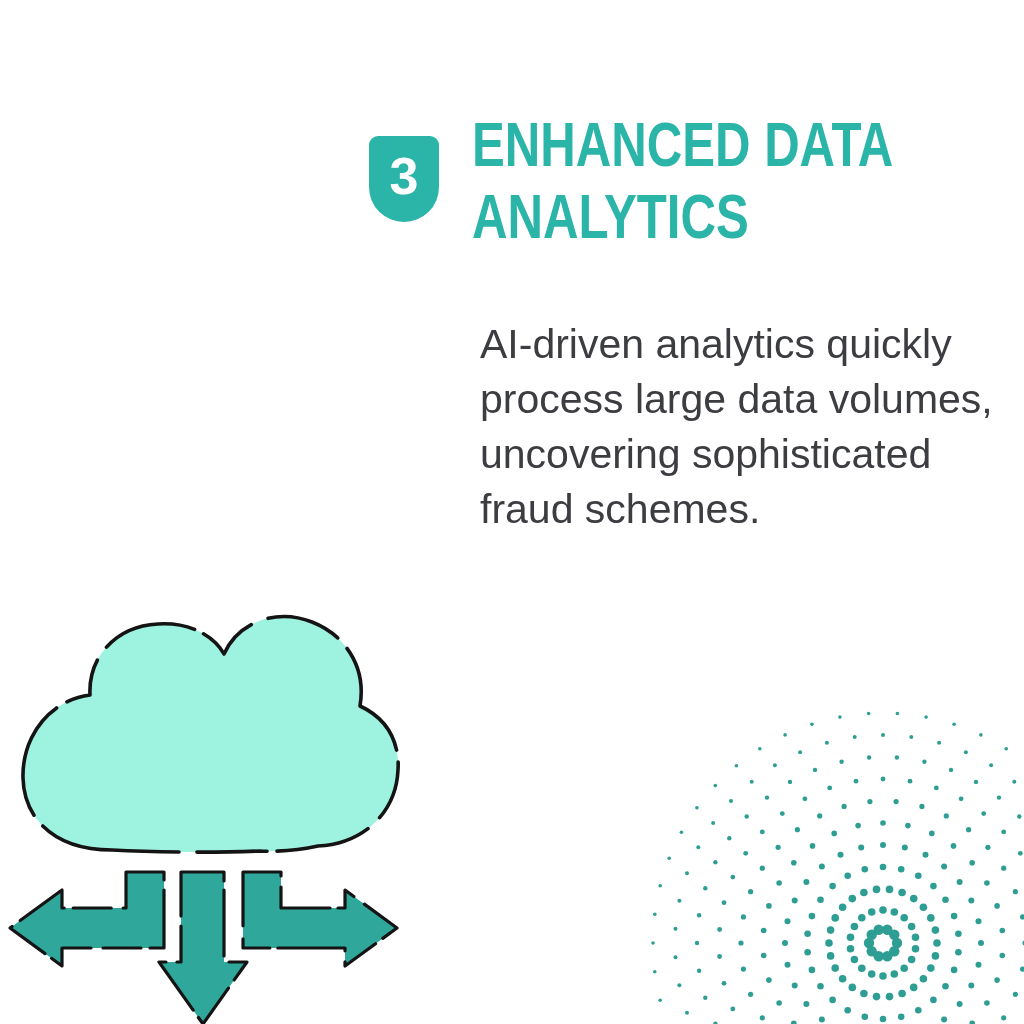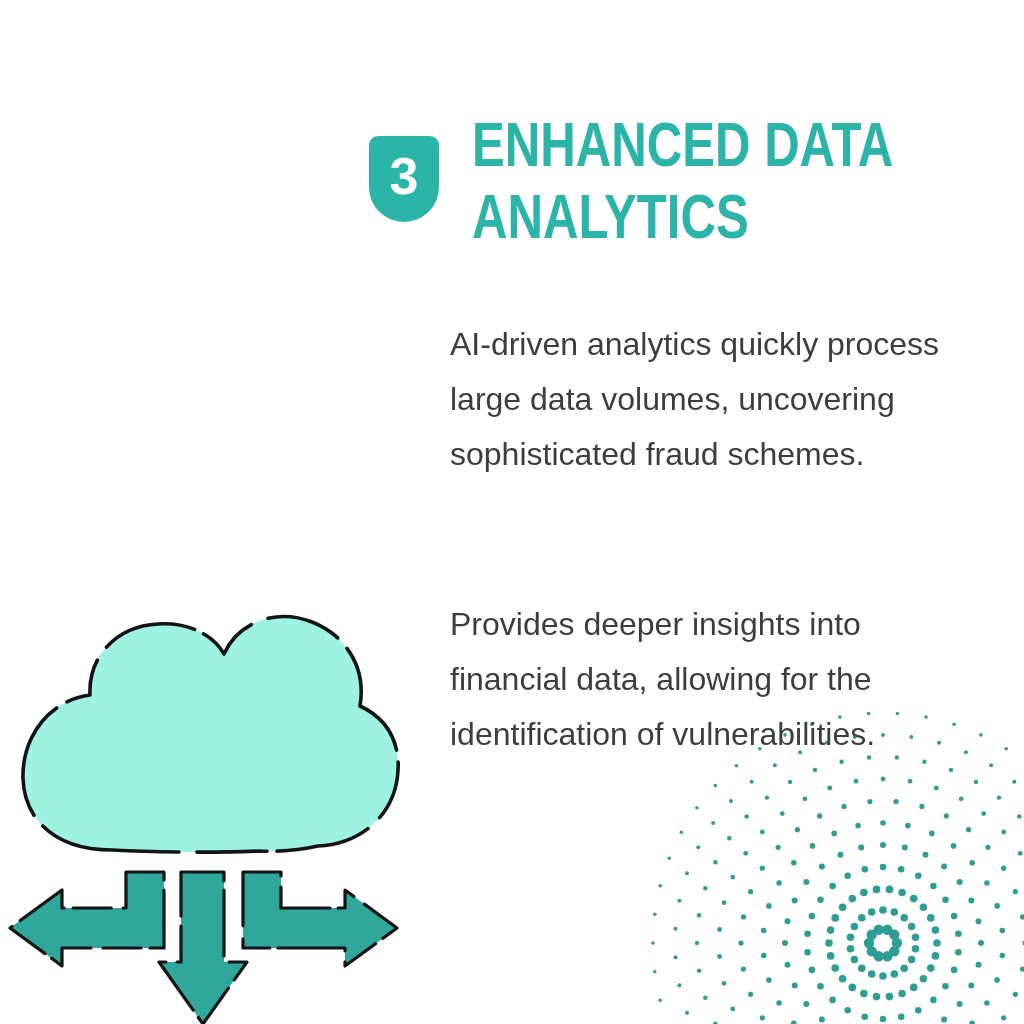--- a/index.html
+++ b/index.html
@@ -43,24 +43,24 @@
     letter-spacing: 0px;
     transform: scaleX(0.78);
     transform-origin: left top;
     white-space: nowrap;
   }
   .heading span { display: block; }
 
   
   .para {
     position: absolute;
-    left: 450px;
+    left: 480px;
     width: 518px;
     color: #3c3d41;
-    font-size: 32px;
+    font-size: 41px;
     line-height: 55px;
     font-weight: normal;
   }
   .para.p1 { top: 317px; }
   .para.p2 { top: 597px; }
 
   
   .cloud-illustration {
     position: absolute;
     left: 0px; top: 600px;
@@ -314,21 +314,20 @@
   <div class="badge">
     <div class="num">3</div>
   </div>
 
   <h1 class="heading" style="margin:0;">
     <span>ENHANCED DATA</span>
     <span>ANALYTICS</span>
   </h1>
 
   <p class="para p1" style="margin:0;">AI-driven analytics quickly process large data volumes, uncovering sophisticated fraud schemes.</p>
-  <p class="para p2" style="margin:0;">Provides deeper insights into financial data, allowing for the identification of vulnerabilities.</p>
 
   <svg class="cloud-illustration" viewBox="0 0 420 430" xmlns="http://www.w3.org/2000/svg">
 
     <path d="M 112 250
          C 56 250, 24 220, 23 178
          C 22 136, 50 100, 90 95
          C 88 55, 118 26, 158 24
          C 190 22, 214 36, 224 54
          C 238 22, 276 8, 312 22
          C 348 36, 366 70, 360 106

